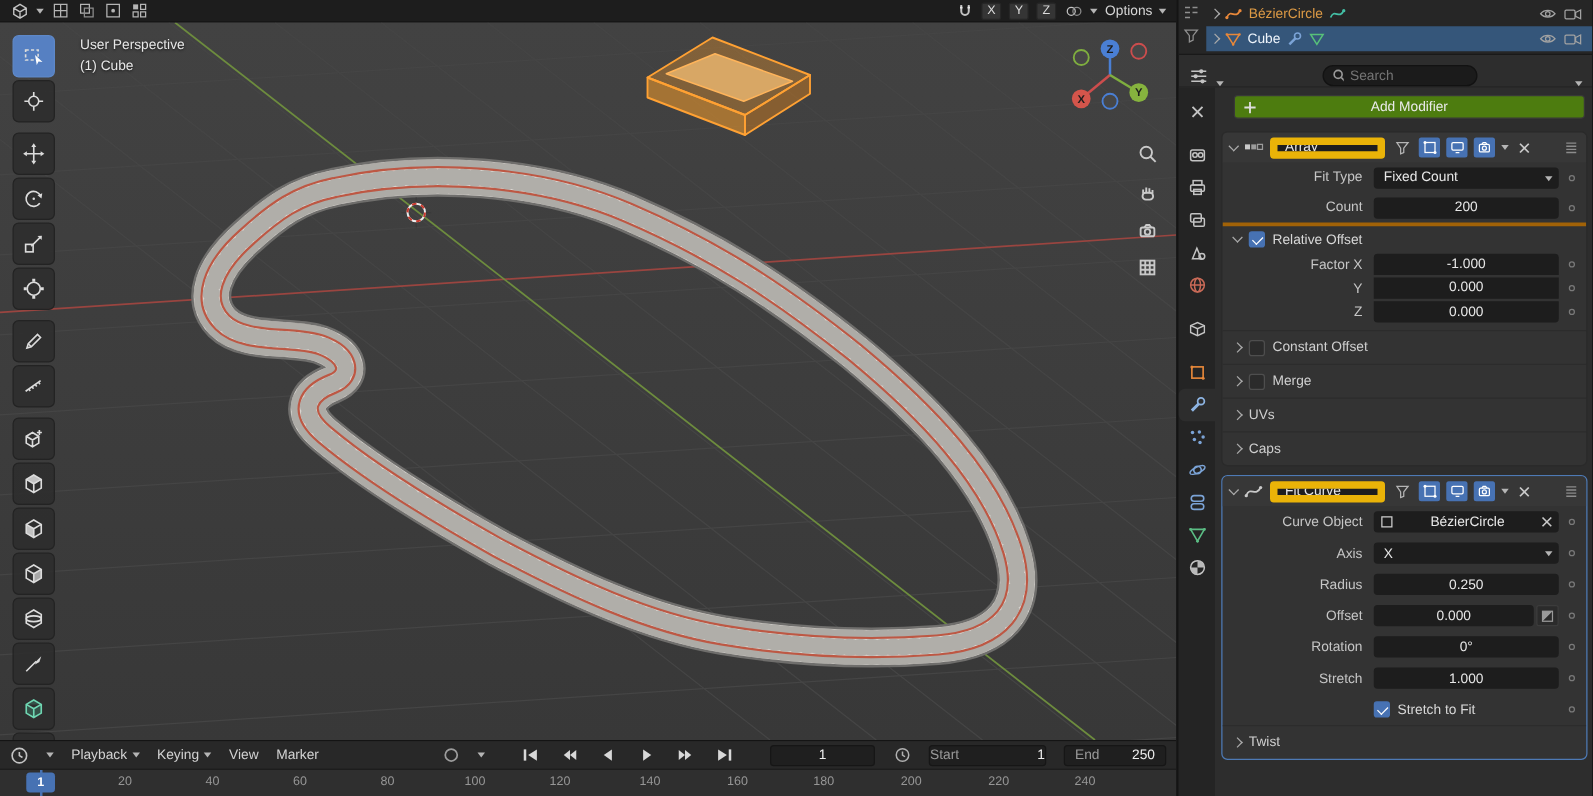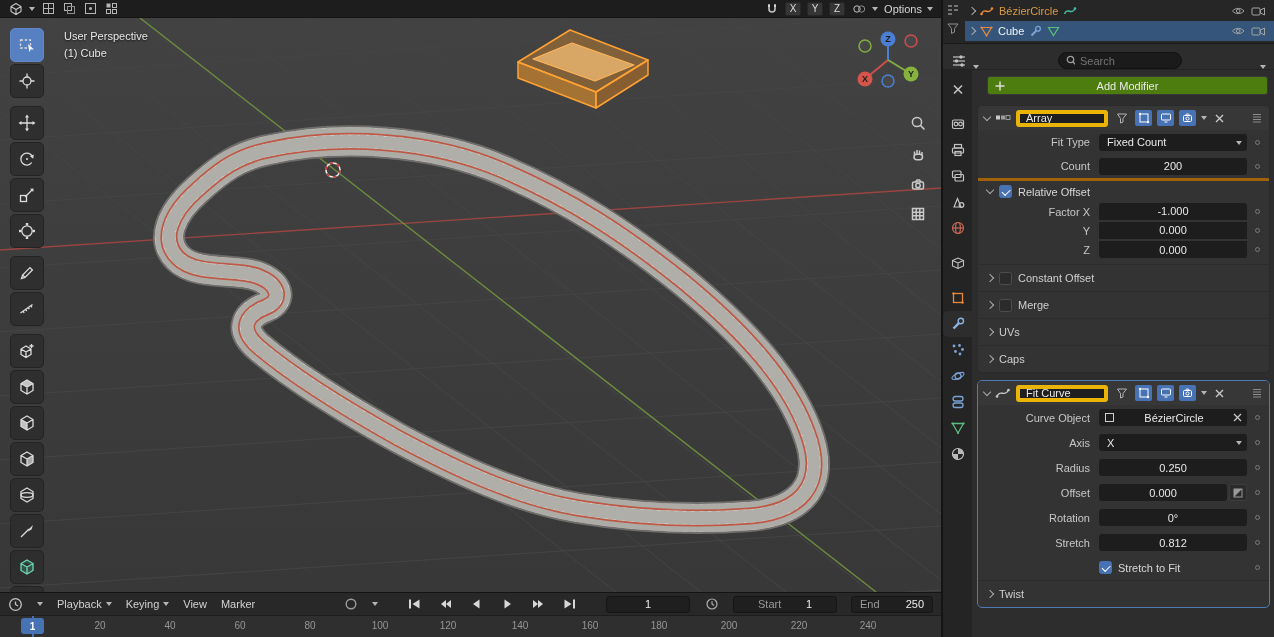--- a/index.html
+++ b/index.html
@@ -57,21 +57,21 @@
   .tab{height:26px;display:flex;align-items:center;justify-content:center}
   .tab.active{background:#2d2d2d;border-radius:5px 0 0 5px}
   .tgap{height:9px}
   .content{flex:1;padding:6px 4px 0 5px;overflow:hidden}
   .addmod{height:19px;margin:0 2px 10px 10px;background:#4d7c0f;border:1px solid #383838;border-radius:3px;
           position:relative;display:flex;align-items:center;justify-content:center;color:#eaeaea}
   .addmod svg{position:absolute;left:6px;top:3px}
   .panel{background:#333;border:1px solid #2a2a2a;border-radius:5px;margin-bottom:7px;overflow:hidden}
   .panel.activepanel{border-color:#4e7ab5}
   .phead{height:24px;background:#373737;display:flex;align-items:center;gap:5px;padding:0 6px}
-  .pname{width:92px;height:17px;background:#1e1e1e;border:4px solid #eab308;border-radius:3px;color:#e8e8e8;
+  .pname{width:92px;height:17px;background:#1e1e1e;border:6px solid #eab308;border-radius:3px;color:#e8e8e8;
          font-size:11px;padding:0 6px;outline:none;font-family:inherit}
   .ptog{width:17px;height:16px;border-radius:2px;display:flex;align-items:center;justify-content:center}
   .ptog.on{background:#4772b3}
   .prow{display:flex;align-items:center;height:24px;padding-right:2px}
   .plabel{flex:1;text-align:right;padding-right:9px;color:#c6c6c6}
   .pfield{width:148px;height:17px;background:#1d1d1d;border-radius:3px;color:#e8e8e8;display:flex;
           align-items:center;justify-content:center;position:relative}
   .pfield.dd{justify-content:flex-start;padding:0 18px 0 8px}
   .pfield.dd .tri{position:absolute;right:5px;top:7px}
   .pfield.obj{justify-content:flex-start;padding:0 5px;gap:5px}
@@ -429,21 +429,21 @@
         </span>
       <span class="field" style="width:84px;justify-content:center">
           <span>1</span>
         </span>
       <span class="hicon">
         <svg width="14" height="14">
             <circle cx="7" cy="7" r="5" stroke="#b0b0b0" fill="none" stroke-width="1.2"></circle>
             <path d="M7 4.2 V7 L9 8.4" stroke="#b0b0b0" fill="none" stroke-width="1.2"></path>
           </svg>
       </span>
-      <span class="field" style="width:104px;padding:0 24px">
+      <span class="field" style="width:94px;padding:0 0">
         <span style="color:#9a9a9a">Start</span>
           <span class="spacer"></span>
           <span>1</span>
       </span>
       <span class="field" style="width:82px;padding:4px 8px">
         <span style="color:#9a9a9a">End</span>
           <span class="spacer"></span>
           <span>250</span>
       </span>
     </div>
@@ -896,21 +896,21 @@
               <span class="pfield">
                   <span>0°</span>
                 </span>
               <span class="dotcol">
                   <span class="dot"></span>
                 </span>
             </div>
             <div class="prow" style="height:25px">
               <span class="plabel">Stretch</span>
               <span class="pfield">
-                  <span>0.812</span>
+                  <span>1.000</span>
                 </span>
               <span class="dotcol">
                   <span class="dot"></span>
                 </span>
             </div>
             <div class="prow" style="height:25px">
               <span class="plabel"></span>
               <span style="width:148px;display:flex;align-items:center;gap:6px">
                 <span class="cb on"></span>
                 <span style="color:#d8d8d8">Stretch to Fit</span>

